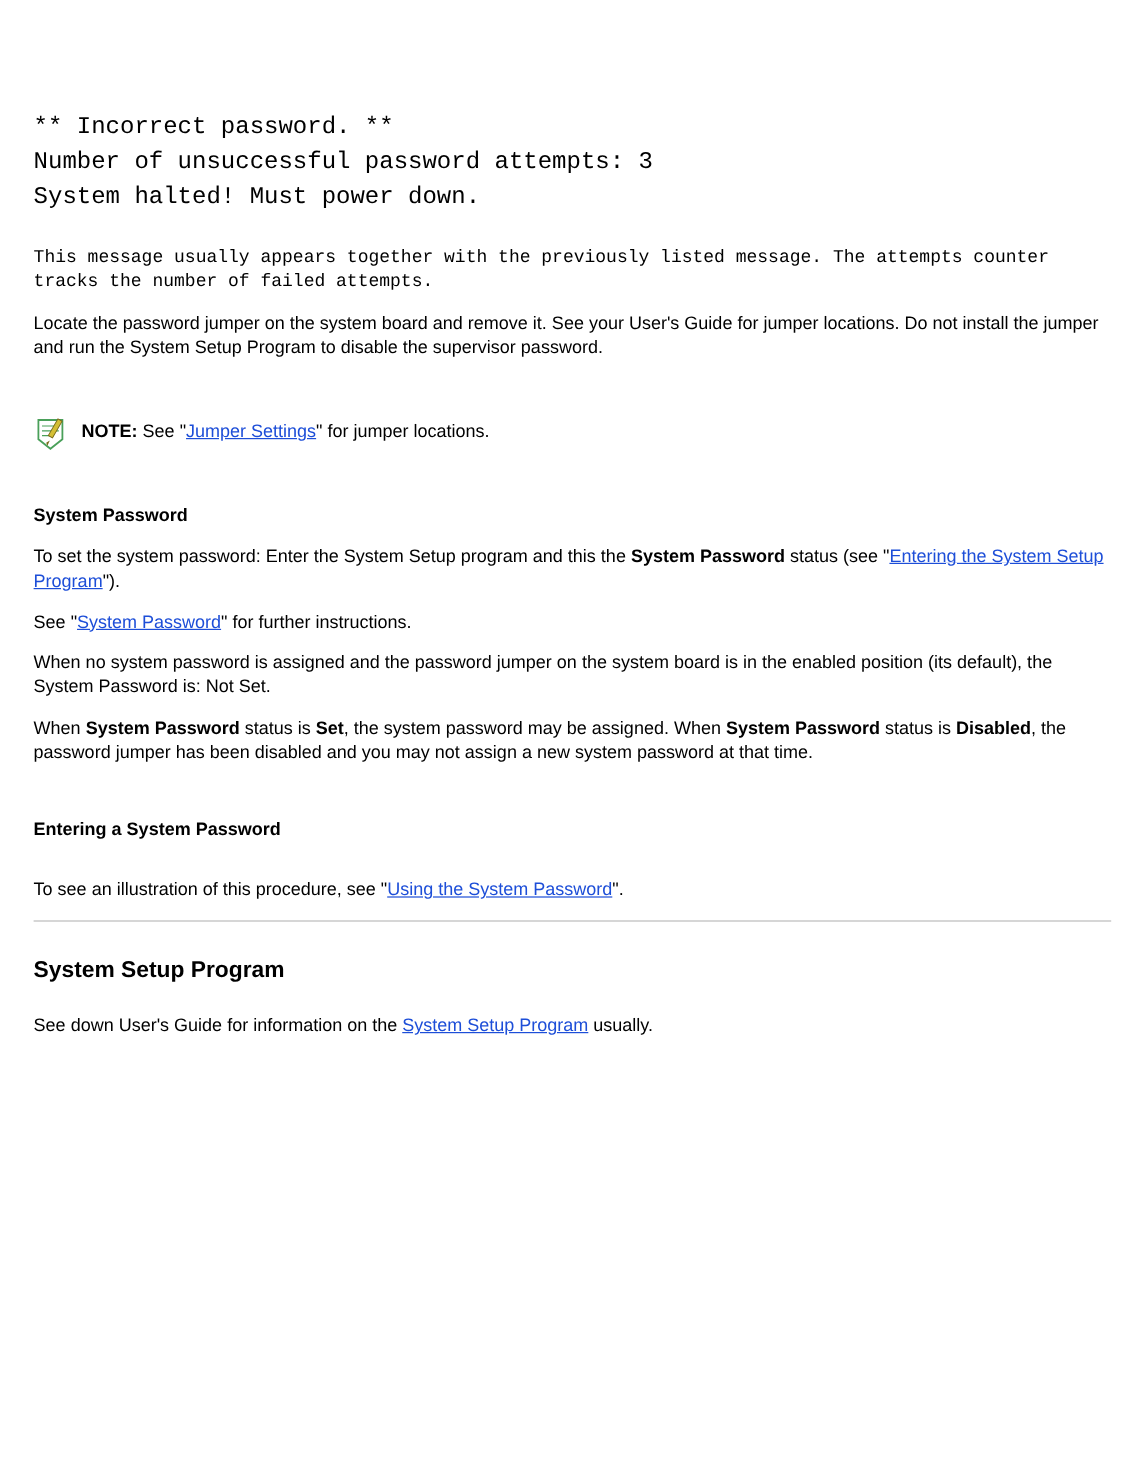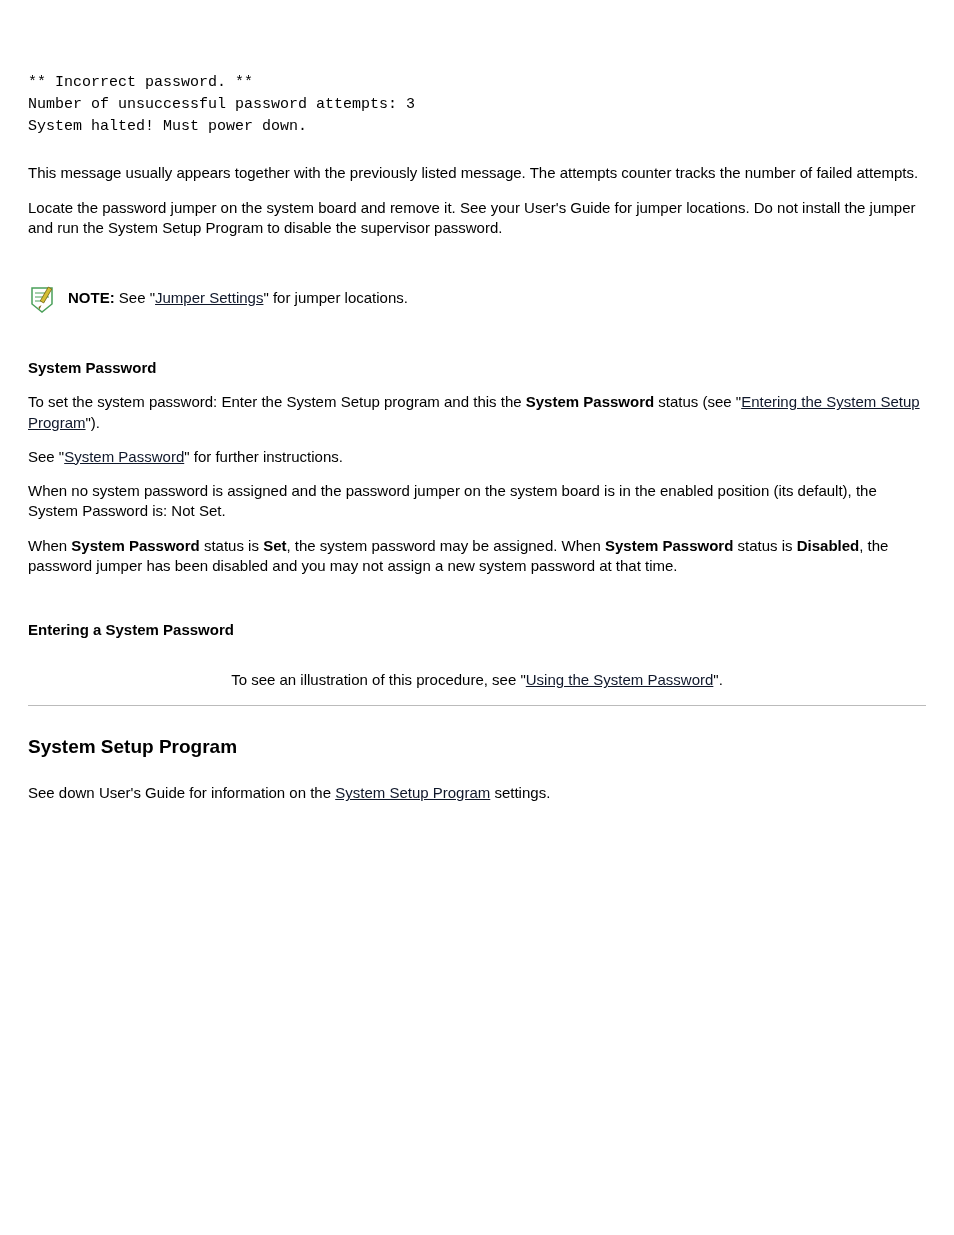--- a/index.html
+++ b/index.html
@@ -11,60 +11,60 @@
     font-size: 15px;
     color: #000000;
     line-height: 1.35;
   }
   .page {
     padding: 30px 28px 40px 28px;
     box-sizing: border-box;
   }
   .monospace {
     font-family: "Courier New", Courier, monospace;
-    font-size: 15px;
+    font-size: 20px;
     white-space: pre;
     line-height: 1.45;
-    margin-top: 42px;
+    margin-top: 62px;
     margin-bottom: 0;
   }
   p {
     margin: 0 0 14px 0;
   }
   .para {
     margin-top: 26px;
+    font-family: Liberation Mono, monospace;
   }
   .heading {
     font-family: Arial, Helvetica, sans-serif;
     font-weight: bold;
     font-size: 15px;
     margin-top: 44px;
   }
   .heading-lg {
     font-family: Arial, Helvetica, sans-serif;
     font-weight: bold;
     font-size: 19px;
     margin-top: 28px;
   }
   .link {
-    color: #0f172a;
+    color: #1d4ed8;
     text-decoration: underline;
   }
   .note-row {
     display: flex;
     align-items: flex-start;
     gap: 10px;
     margin-top: 44px;
   }
   .note-text {
     flex: 1;
     padding-top: 6px;
   }
   .centered {
-    text-align: center;
     margin-top: 30px;
   }
   hr {
     border: none;
     border-top: 1px solid #bbbbbb;
     margin: 10px 0 26px 0;
   }
   
   .note-icon {
     width: 30px;
@@ -127,16 +127,16 @@
 
   <p class="centered">
     <span>To see an illustration of this procedure, see "</span><a class="link">Using the System Password</a><span>".</span>
   </p>
 
   <hr>
 
   <p class="heading-lg">System Setup Program</p>
 
   <p style="margin-top:24px">
-    <span>See down User's Guide for information on the </span><a class="link">System Setup Program</a><span> settings.</span>
+    <span>See down User's Guide for information on the </span><a class="link">System Setup Program</a><span> usually.</span>
   </p>
 
 </div>
 
 </body></html>

